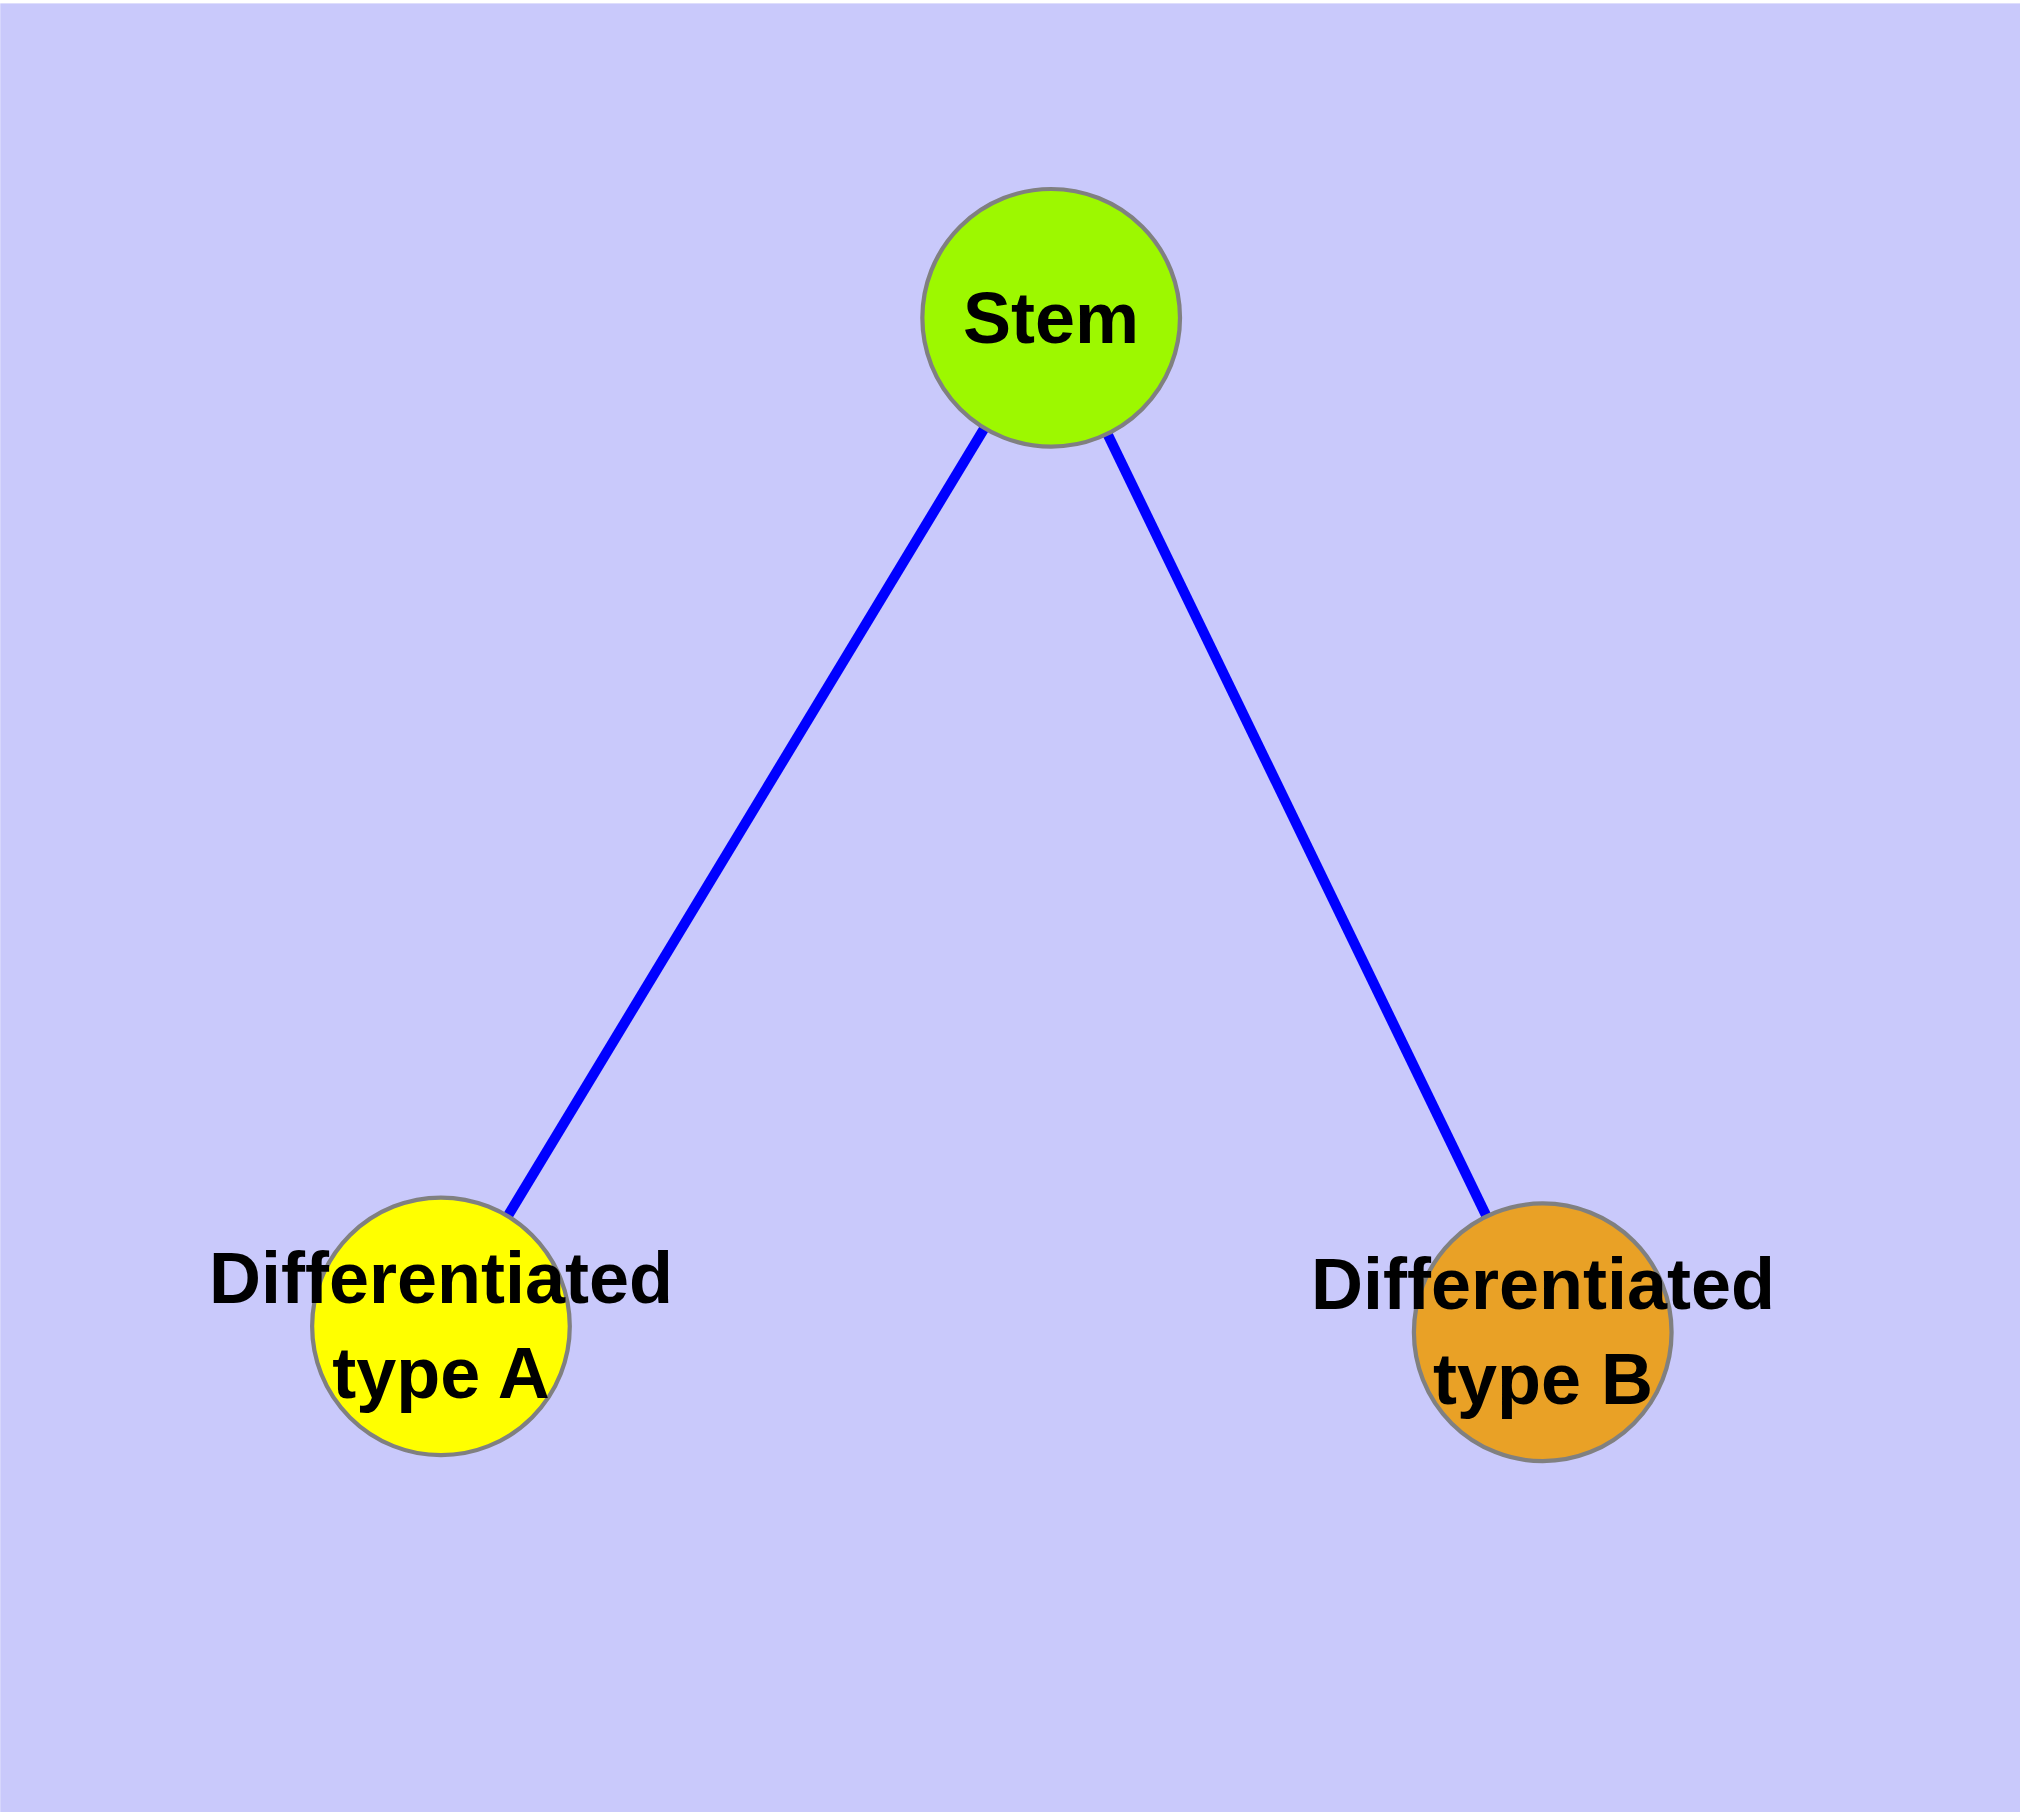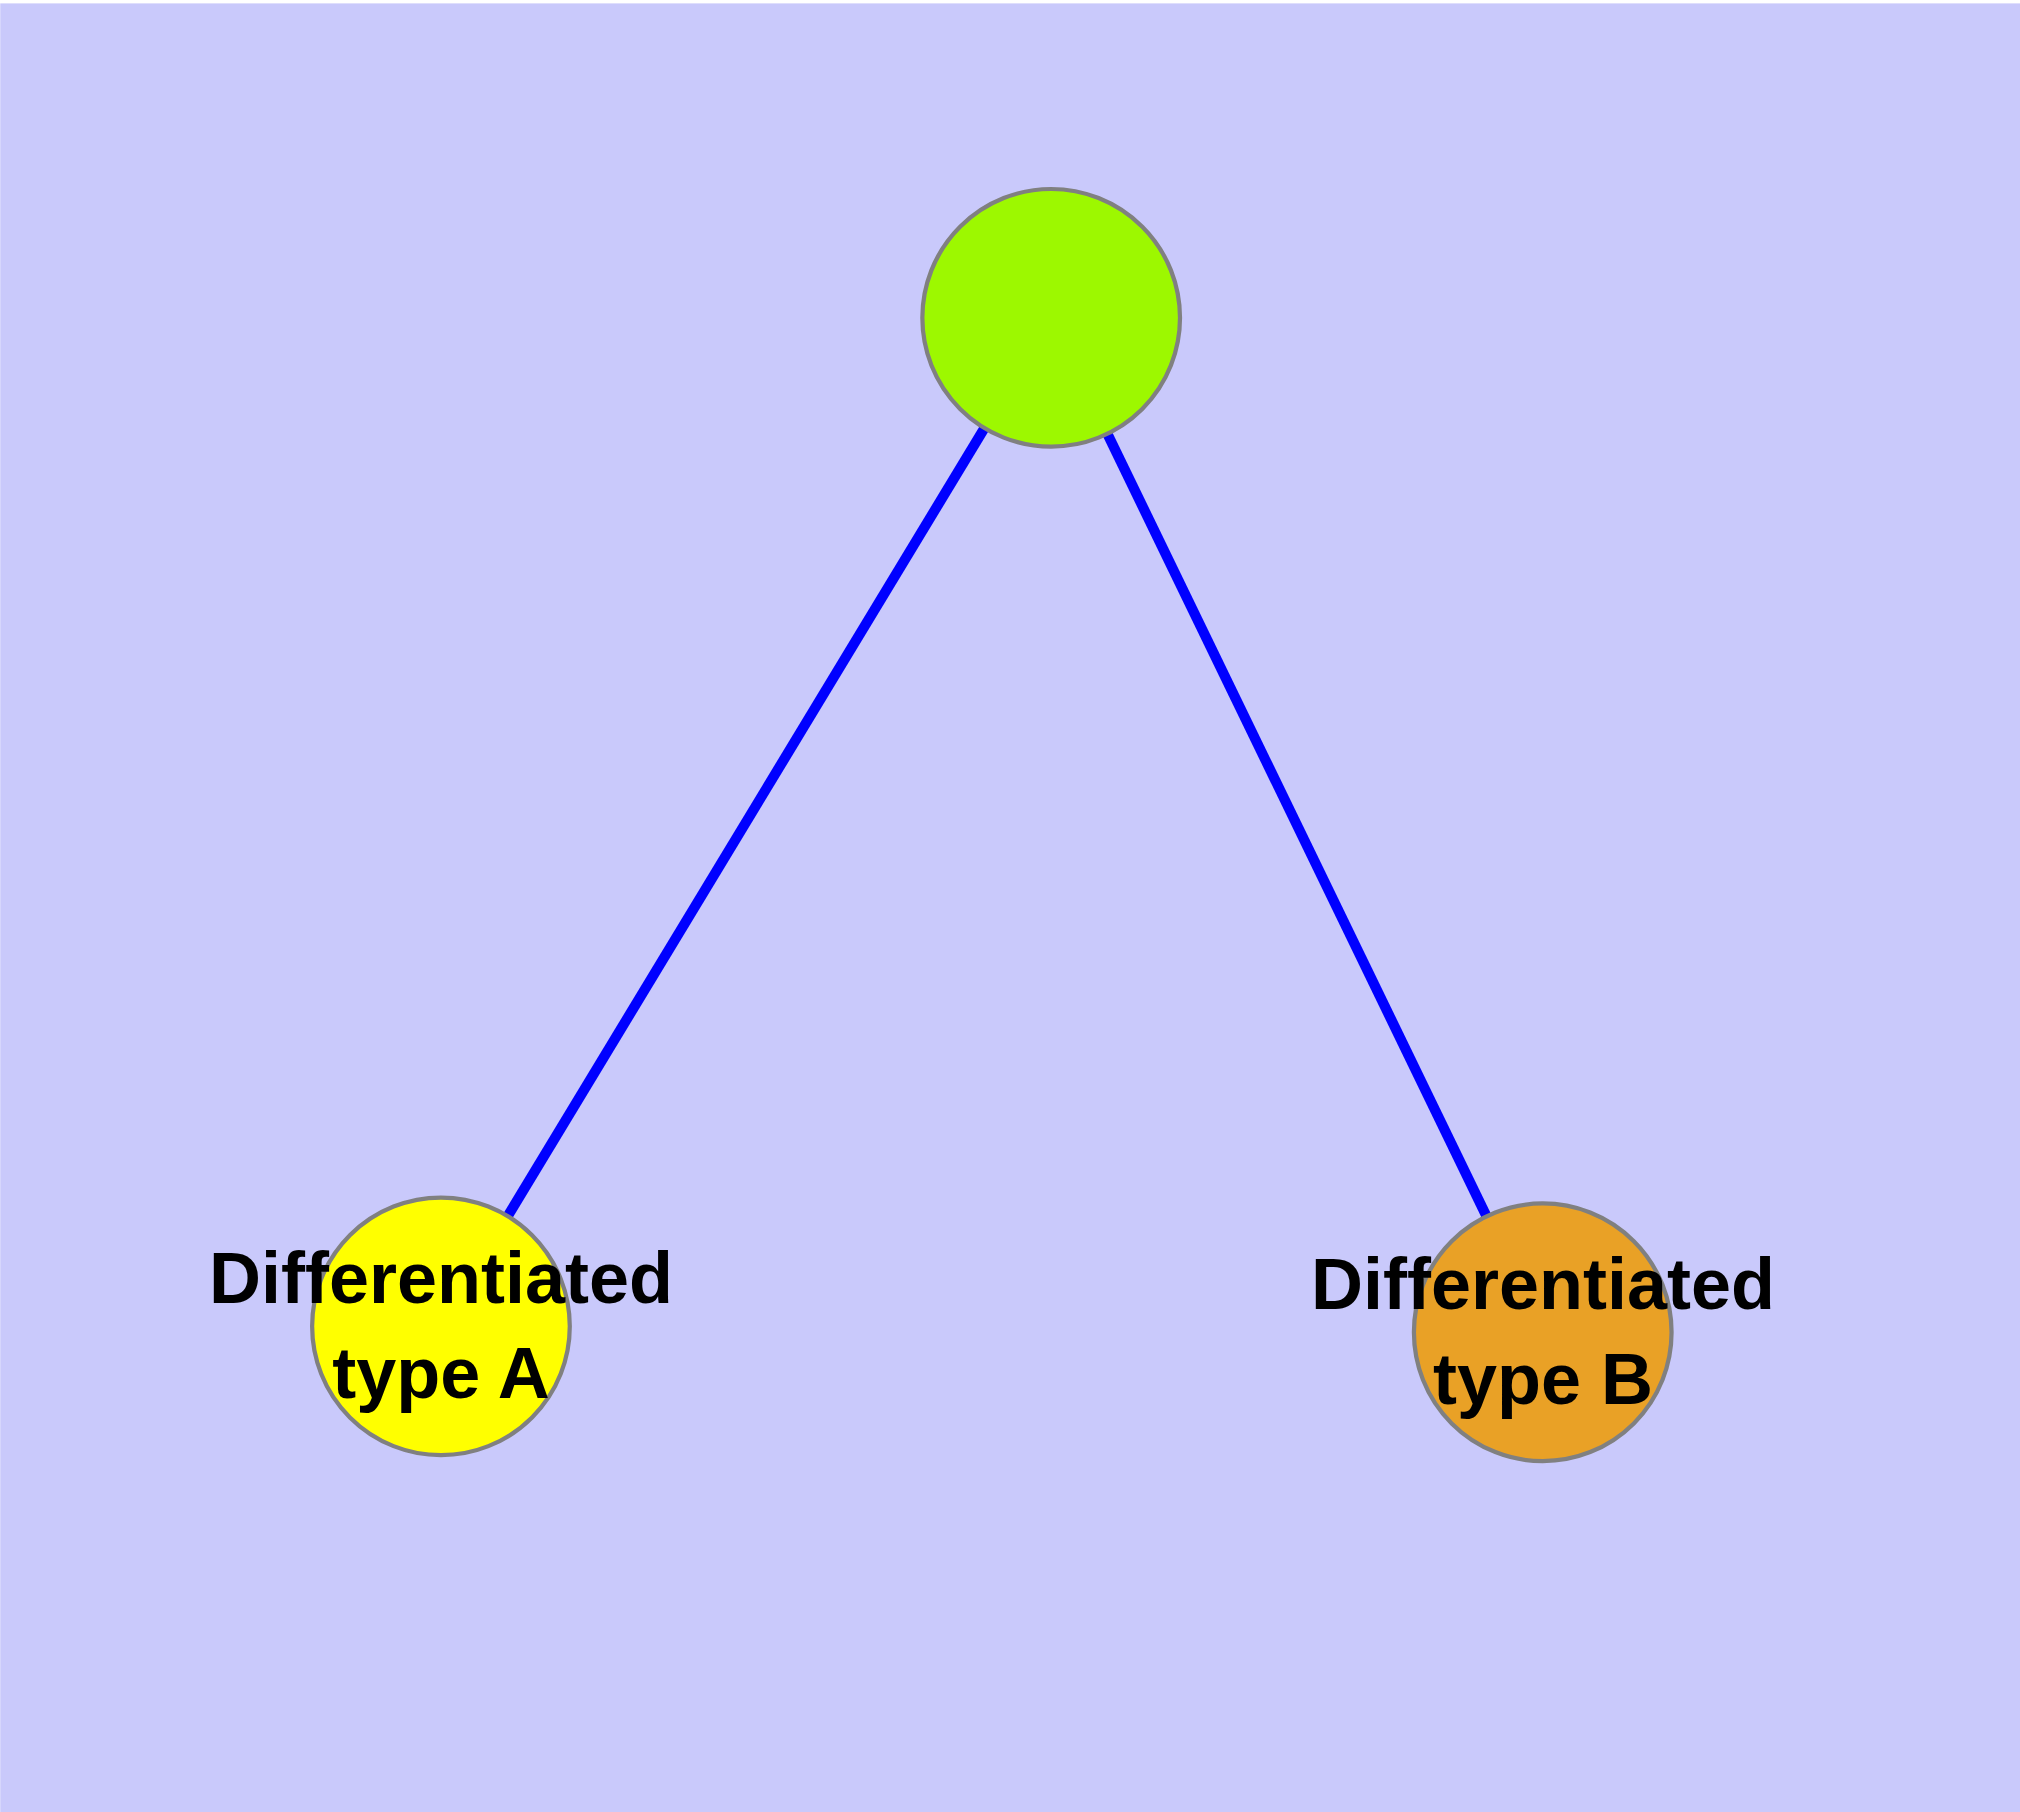--- a/index.html
+++ b/index.html
@@ -43,19 +43,20 @@
     <rect x="0" y="4" width="2384" height="2138" fill="#C9C9FB"></rect>
 
     <line x1="1240" y1="375" x2="520" y2="1565" stroke="#0000FF" stroke-width="12"></line>
     <line x1="1240" y1="375" x2="1820" y2="1572" stroke="#0000FF" stroke-width="12"></line>
 
     <circle cx="1240" cy="375" r="152" fill="#9DF800" stroke="#808080" stroke-width="5"></circle>
     <circle cx="520" cy="1565" r="152" fill="#FFFF00" stroke="#808080" stroke-width="5"></circle>
     <circle cx="1820" cy="1572" r="152" fill="#E9A126" stroke="#808080" stroke-width="5"></circle>
   </svg>
 
+  <div class="node-label" style="left: 1051px; top: 318px;">Stem</div>
   <div class="node-label" style="left: 441px; top: 1326px;">Differentiated
 type A</div>
   <div class="node-label" style="left: 1543px; top: 1332px;">Differentiated
 type B</div>
 
 </div>
 
 
 </body></html>

